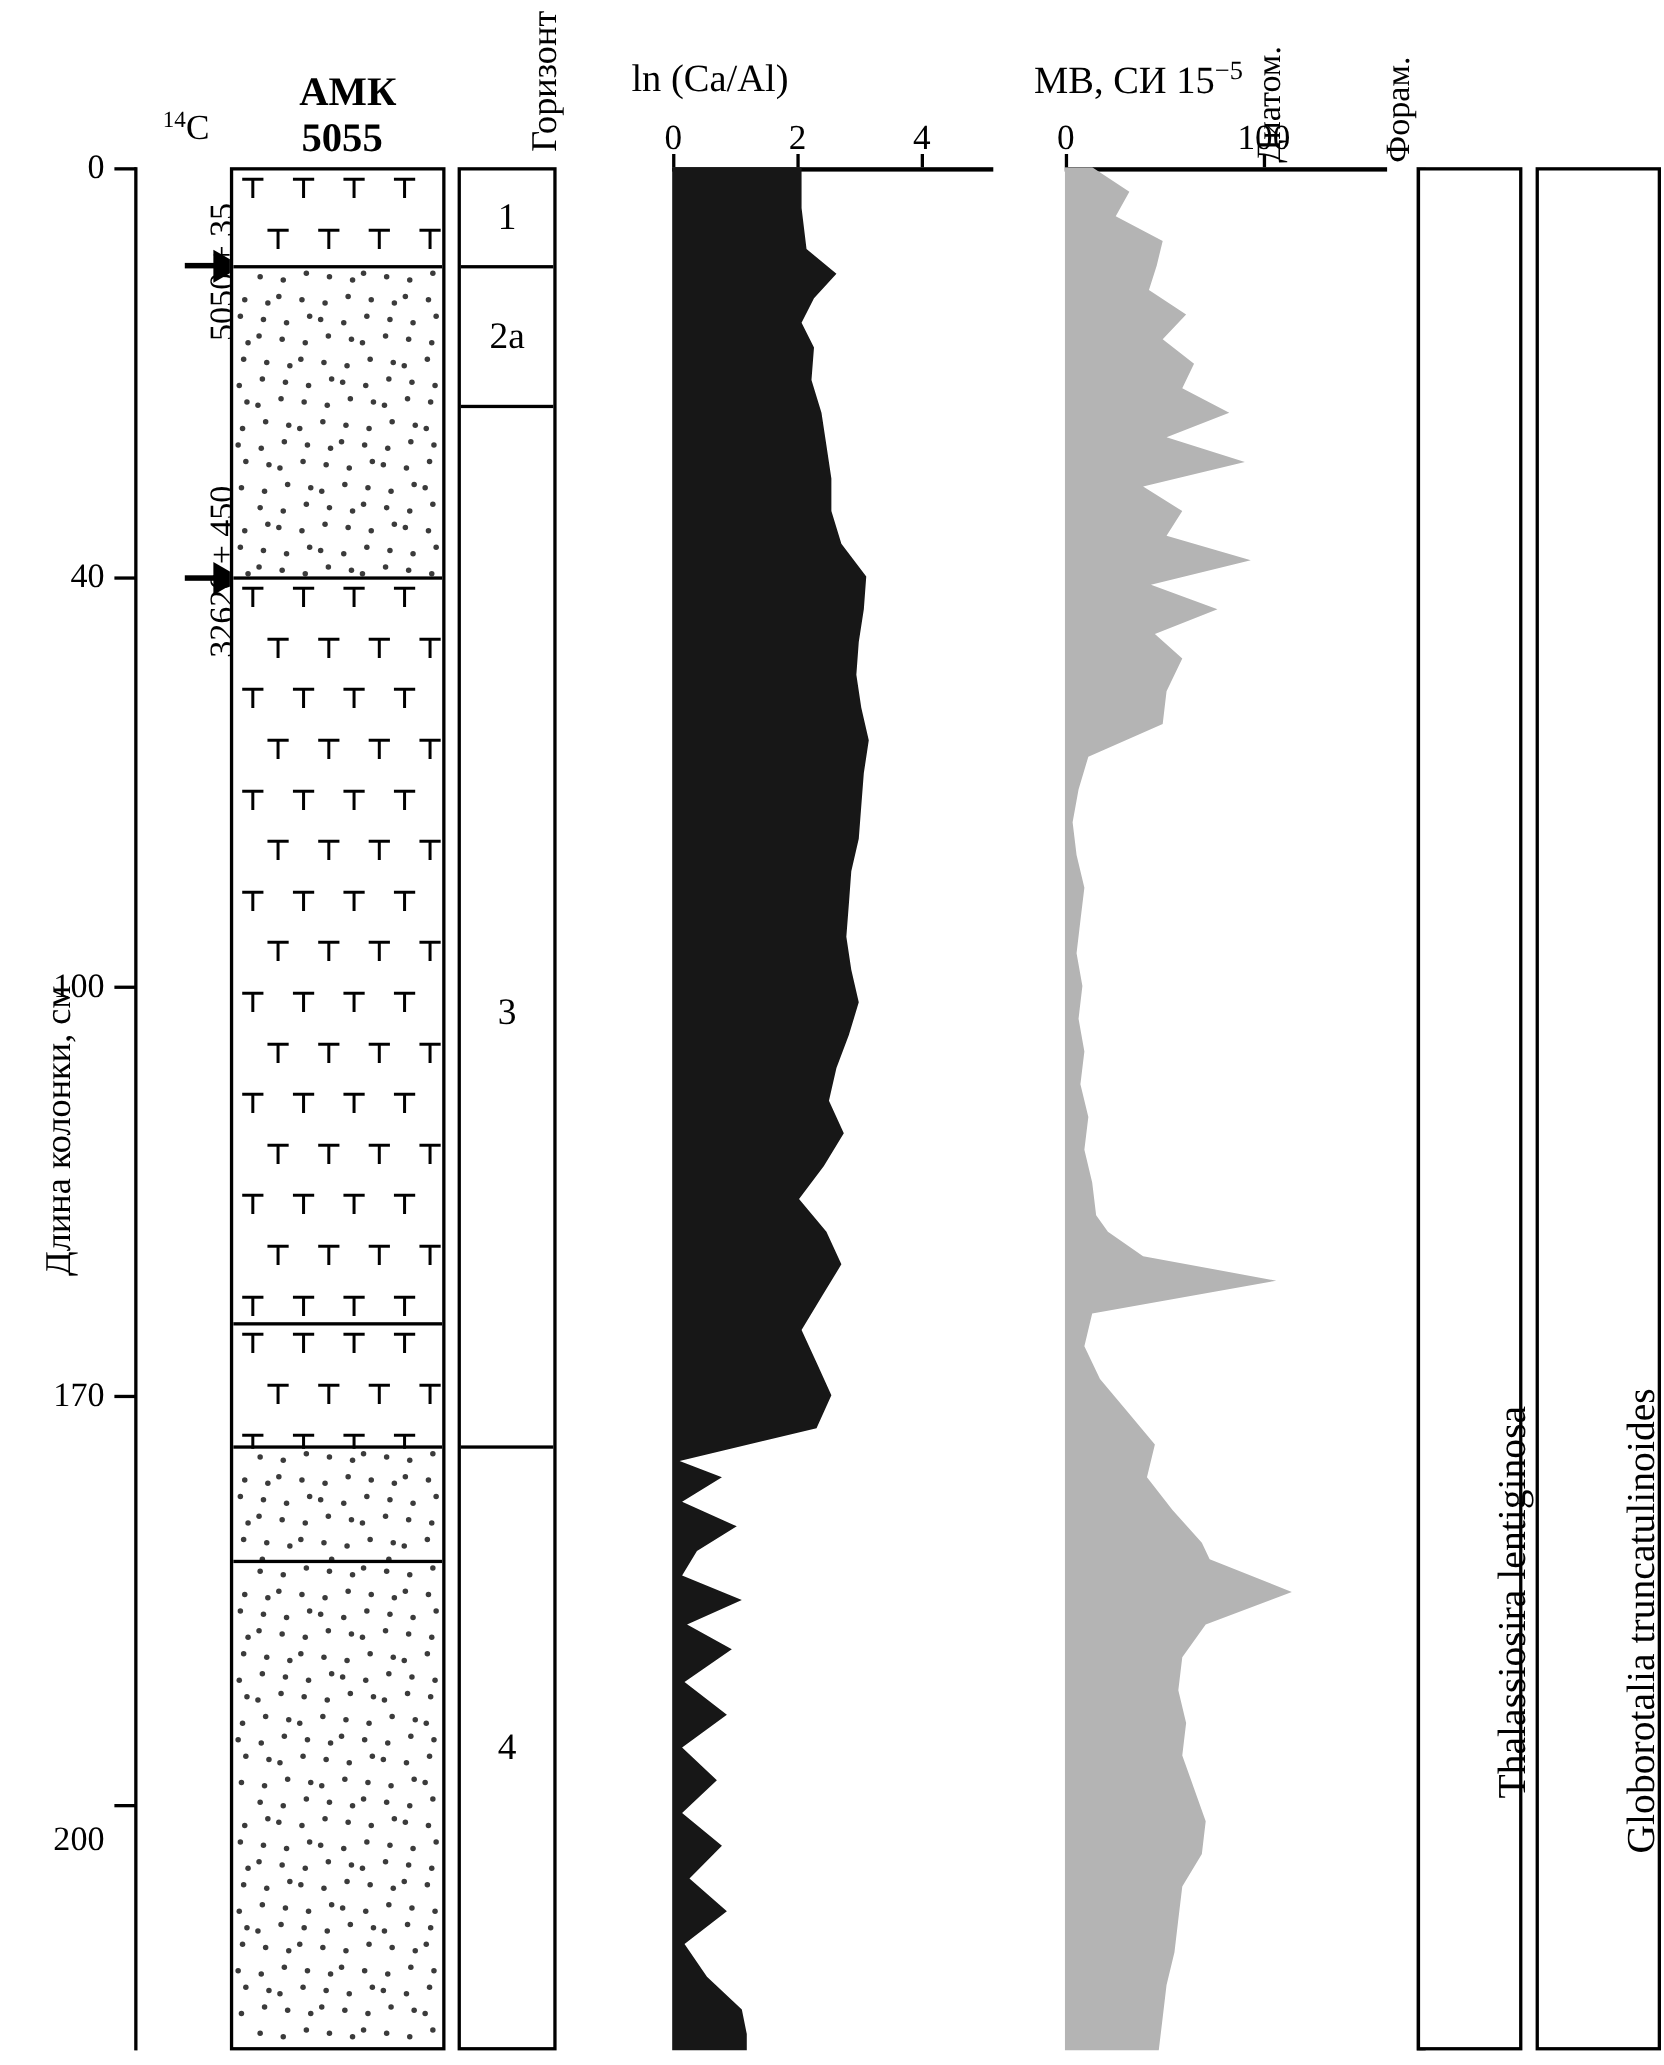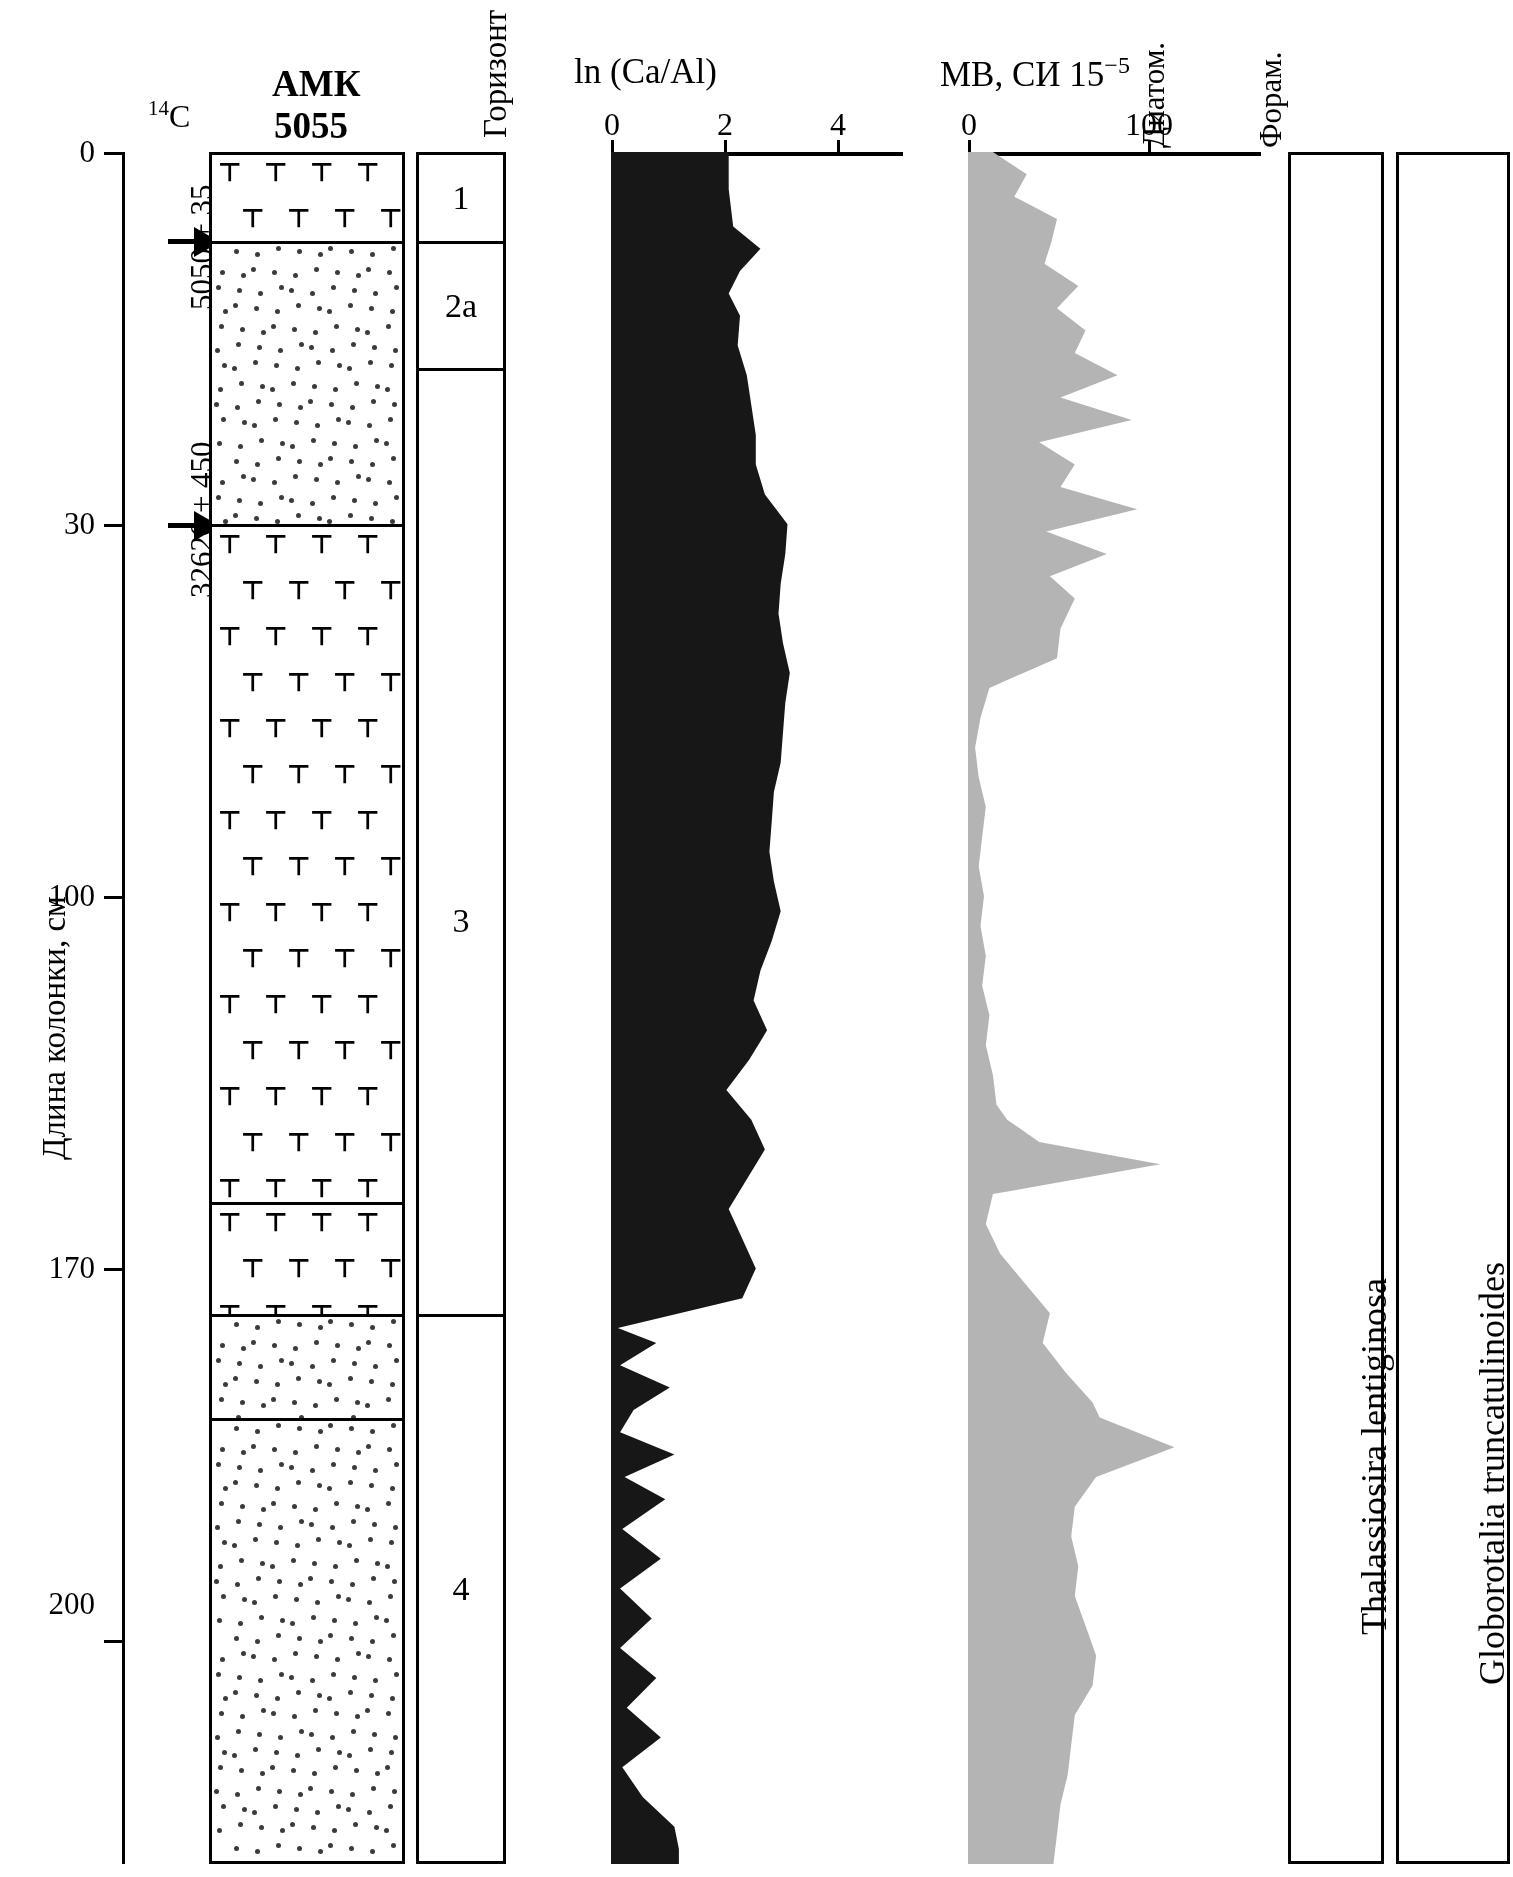--- a/index.html
+++ b/index.html
@@ -217,30 +217,30 @@
 
 <div class="fig">
 
   <div id="depth-axis-line"></div>
   <div class="lbl vert" style="left:36px; top:1160px; font-size:33px;">Длина колонки, см</div>
 
   <div class="tick" style="top:152px;"></div>
   <div class="tick-label lbl" style="left:5px; top:136px;">0</div>
 
   <div class="tick" style="top:524px;"></div>
-  <div class="tick-label lbl" style="left:5px; top:508px;">30</div>
+  <div class="tick-label lbl" style="left:5px; top:508px;">40</div>
 
   <div class="tick" style="top:896px;"></div>
   <div class="tick-label lbl" style="left:5px; top:880px;">100</div>
 
   <div class="tick" style="top:1268px;"></div>
   <div class="tick-label lbl" style="left:5px; top:1252px;">170</div>
 
   <div class="tick" style="top:1640px;"></div>
-  <div class="tick-label lbl" style="left:5px; top:1588px;">200</div>
+  <div class="tick-label lbl" style="left:5px; top:1656px;">200</div>
 
   <div class="lbl" style="left:148px; top:96px; font-size:32px;">
     <span style="font-size:21px; vertical-align:super;">14</span><span>C</span>
   </div>
 
   <div class="c14val" style="left:184px; top:310px;">5050 ± 35</div>
   <div class="arrow-stem" style="left:168px; top:239px; width:30px;"></div>
   <div class="arrow" style="left:194px; top:227px;"></div>
 
   <div class="c14val" style="left:184px; top:598px;">32620 ± 450</div>

